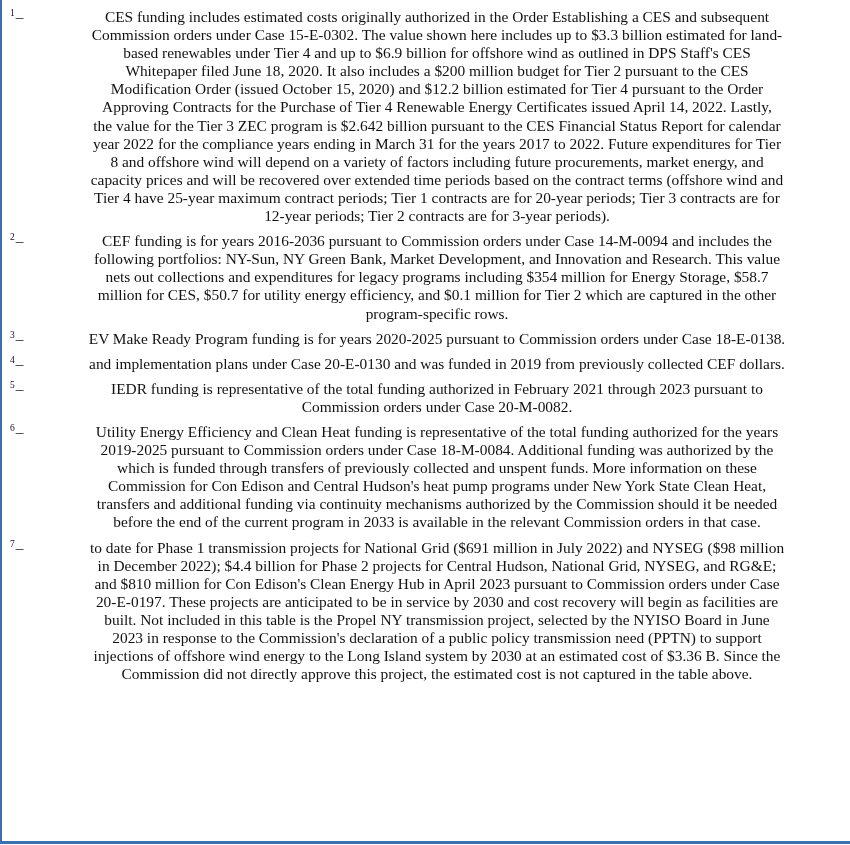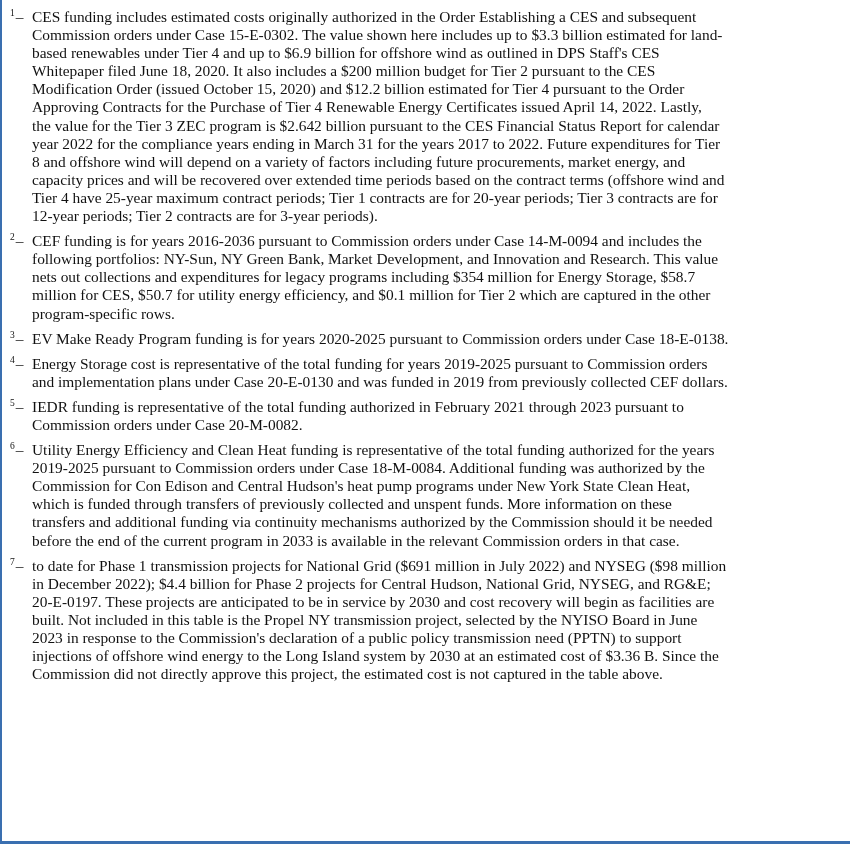--- a/index.html
+++ b/index.html
@@ -49,21 +49,21 @@
       vertical-align: top;
       line-height: 12px;
       position: relative;
       top: -1px;
     }
     .note .dash {
       margin-left: 1px;
     }
     .note .text {
       display: block;
-      text-align: left;
+      text-align: center;
     }
     .note .line {
       display: block;
       white-space: nowrap;
     }
   </style>
 </head>
 <body>
 
 <div class="frame">
@@ -97,47 +97,47 @@
       </div>
       <div class="note">
         <span class="marker"><sup>3</sup><span class="dash">–</span></span>
         <span class="text">
           <span class="line">EV Make Ready Program funding is for years 2020-2025 pursuant to Commission orders under Case 18-E-0138.</span>
         </span>
       </div>
       <div class="note">
         <span class="marker"><sup>4</sup><span class="dash">–</span></span>
         <span class="text">
-          <span class="line">Energy Storage cost is representative of the total funding for years 2019-2025 pursuant to Commission orders</span>
           <span class="line">and implementation plans under Case 20-E-0130 and was funded in 2019 from previously collected CEF dollars.</span>
         </span>
       </div>
       <div class="note">
         <span class="marker"><sup>5</sup><span class="dash">–</span></span>
         <span class="text">
           <span class="line">IEDR funding is representative of the total funding authorized in February 2021 through 2023 pursuant to</span>
           <span class="line">Commission orders under Case 20-M-0082.</span>
         </span>
       </div>
       <div class="note">
         <span class="marker"><sup>6</sup><span class="dash">–</span></span>
         <span class="text">
           <span class="line">Utility Energy Efficiency and Clean Heat funding is representative of the total funding authorized for the years</span>
           <span class="line">2019-2025 pursuant to Commission orders under Case 18-M-0084. Additional funding was authorized by the</span>
+          <span class="line">which is funded through transfers of previously collected and unspent funds.  More information on these</span>
           <span class="line">Commission for Con Edison and Central Hudson's heat pump programs under New York State Clean Heat,</span>
-          <span class="line">which is funded through transfers of previously collected and unspent funds.  More information on these</span>
           <span class="line">transfers and additional funding via continuity mechanisms authorized by the Commission should it be needed</span>
           <span class="line">before the end of the current program in 2033 is available in the relevant Commission orders in that case.</span>
         </span>
       </div>
       <div class="note">
         <span class="marker"><sup>7</sup><span class="dash">–</span></span>
         <span class="text">
           <span class="line">to date for Phase 1 transmission projects for National Grid ($691 million in July 2022) and NYSEG ($98 million</span>
           <span class="line">in December 2022); $4.4 billion for Phase 2 projects for Central Hudson, National Grid, NYSEG, and RG&amp;E;</span>
+          <span class="line">and $810 million for Con Edison's Clean Energy Hub in April 2023 pursuant to Commission orders under Case</span>
           <span class="line">20-E-0197. These projects are anticipated to be in service by 2030 and cost recovery will begin as facilities are</span>
           <span class="line">built. Not included in this table is the Propel NY transmission project, selected by the NYISO Board in June</span>
           <span class="line">2023 in response to the Commission's declaration of a public policy transmission need (PPTN) to support</span>
           <span class="line">injections of offshore wind energy to the Long Island system by 2030 at an estimated cost of $3.36 B. Since the</span>
           <span class="line">Commission did not directly approve this project, the estimated cost is not captured in the table above.</span>
         </span>
       </div>
     </div>
 </div>
 

